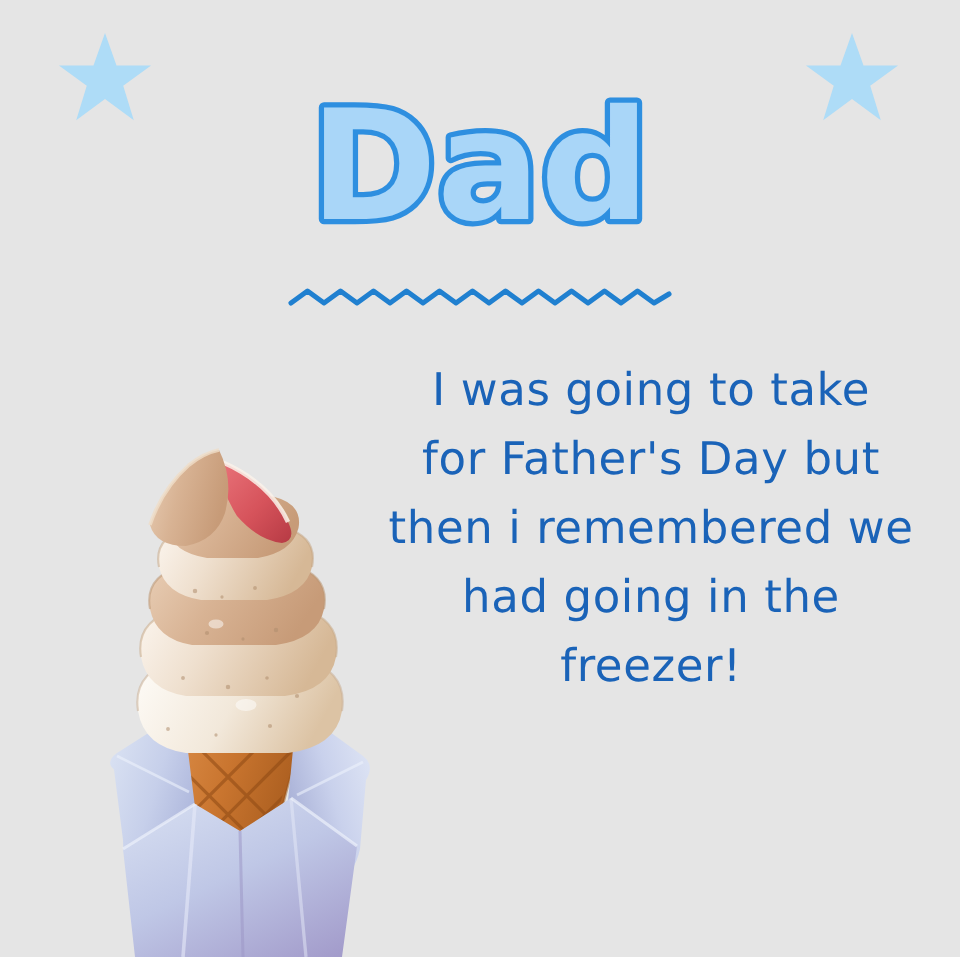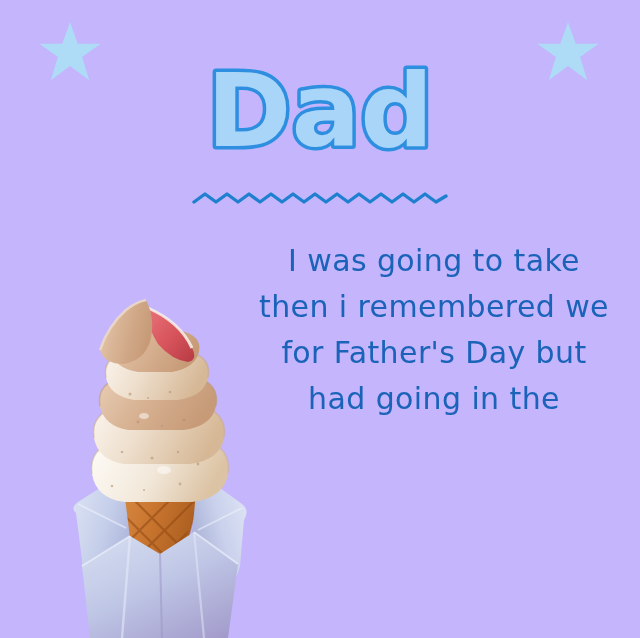--- a/index.html
+++ b/index.html
@@ -5,21 +5,21 @@
 <style>
   html, body {
     margin: 0;
     padding: 0;
     background: #ffffff;
   }
   #card {
     position: relative;
     width: 640px;
     height: 638px;
-    background: #c4b5fd;
+    background: #e5e5e5;
     overflow: hidden;
     font-family: "DejaVu Sans", sans-serif;
   }
 
   
   .star {
     position: absolute;
     display: block;
   }
   #star-left  { left: 38px;  top: 20px; width: 64px; height: 64px; }
@@ -93,23 +93,24 @@
   </div>
 
   <div id="divider-wrap">
     <svg width="256" height="22" viewBox="0 0 256 22" aria-hidden="true">
       <polyline points="2,16 13,8 24,16 35,8 46,16 57,8 68,16 79,8 90,16 101,8 112,16 123,8 134,16 145,8 156,16 167,8 178,16 189,8 200,16 211,8 222,16 233,8 244,16 254,10" fill="none" stroke="#2080D0" stroke-width="3.4" stroke-linecap="round" stroke-linejoin="round"></polyline>
     </svg>
   </div>
 
   <div id="message">
     <span class="msg-line">I was going to take</span>
+    <span class="msg-line">for Father's Day but</span>
     <span class="msg-line">then i remembered we</span>
-    <span class="msg-line">for Father's Day but</span>
     <span class="msg-line">had going in the</span>
+    <span class="msg-line">freezer!</span>
   </div>
 
   <svg id="ice-cream" viewBox="0 0 215 340" aria-hidden="true">
 
     <defs>
       <linearGradient id="gSwirlA" x1="0" y1="0" x2="1" y2="0.3">
         <stop offset="0%" stop-color="#E8CDB4"></stop>
         <stop offset="45%" stop-color="#D8B394"></stop>
         <stop offset="100%" stop-color="#C79B78"></stop>
       </linearGradient>

